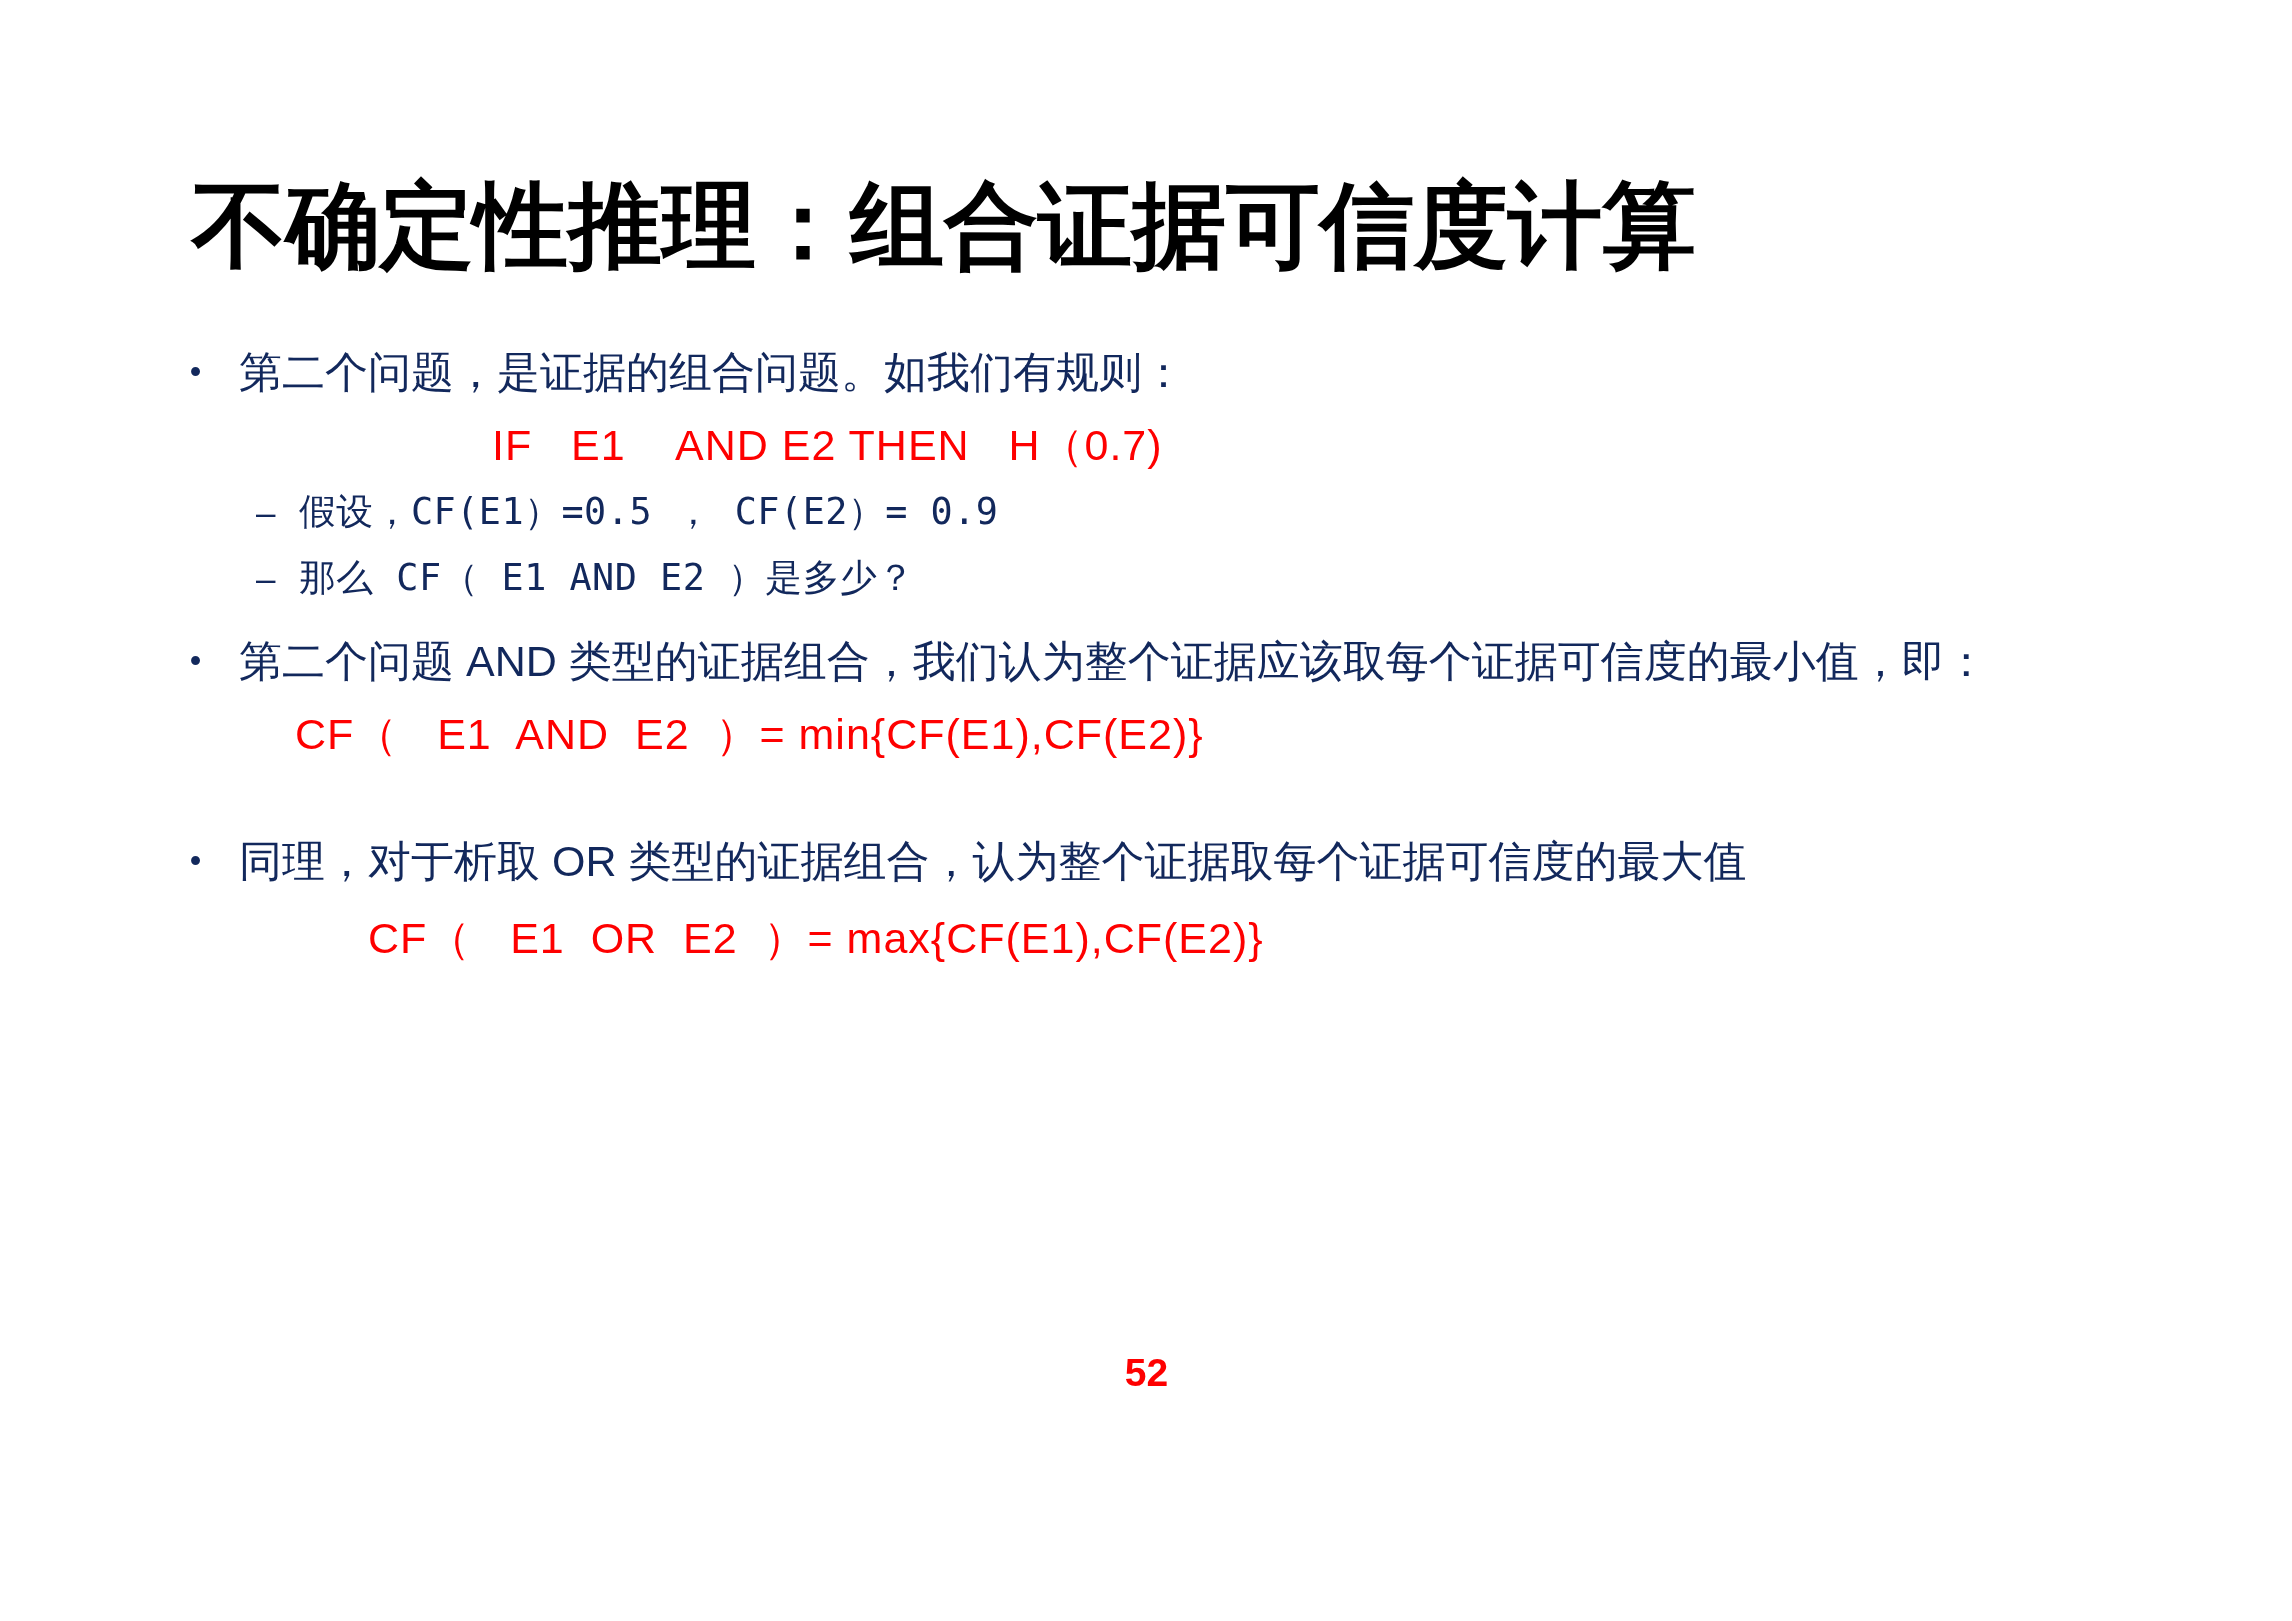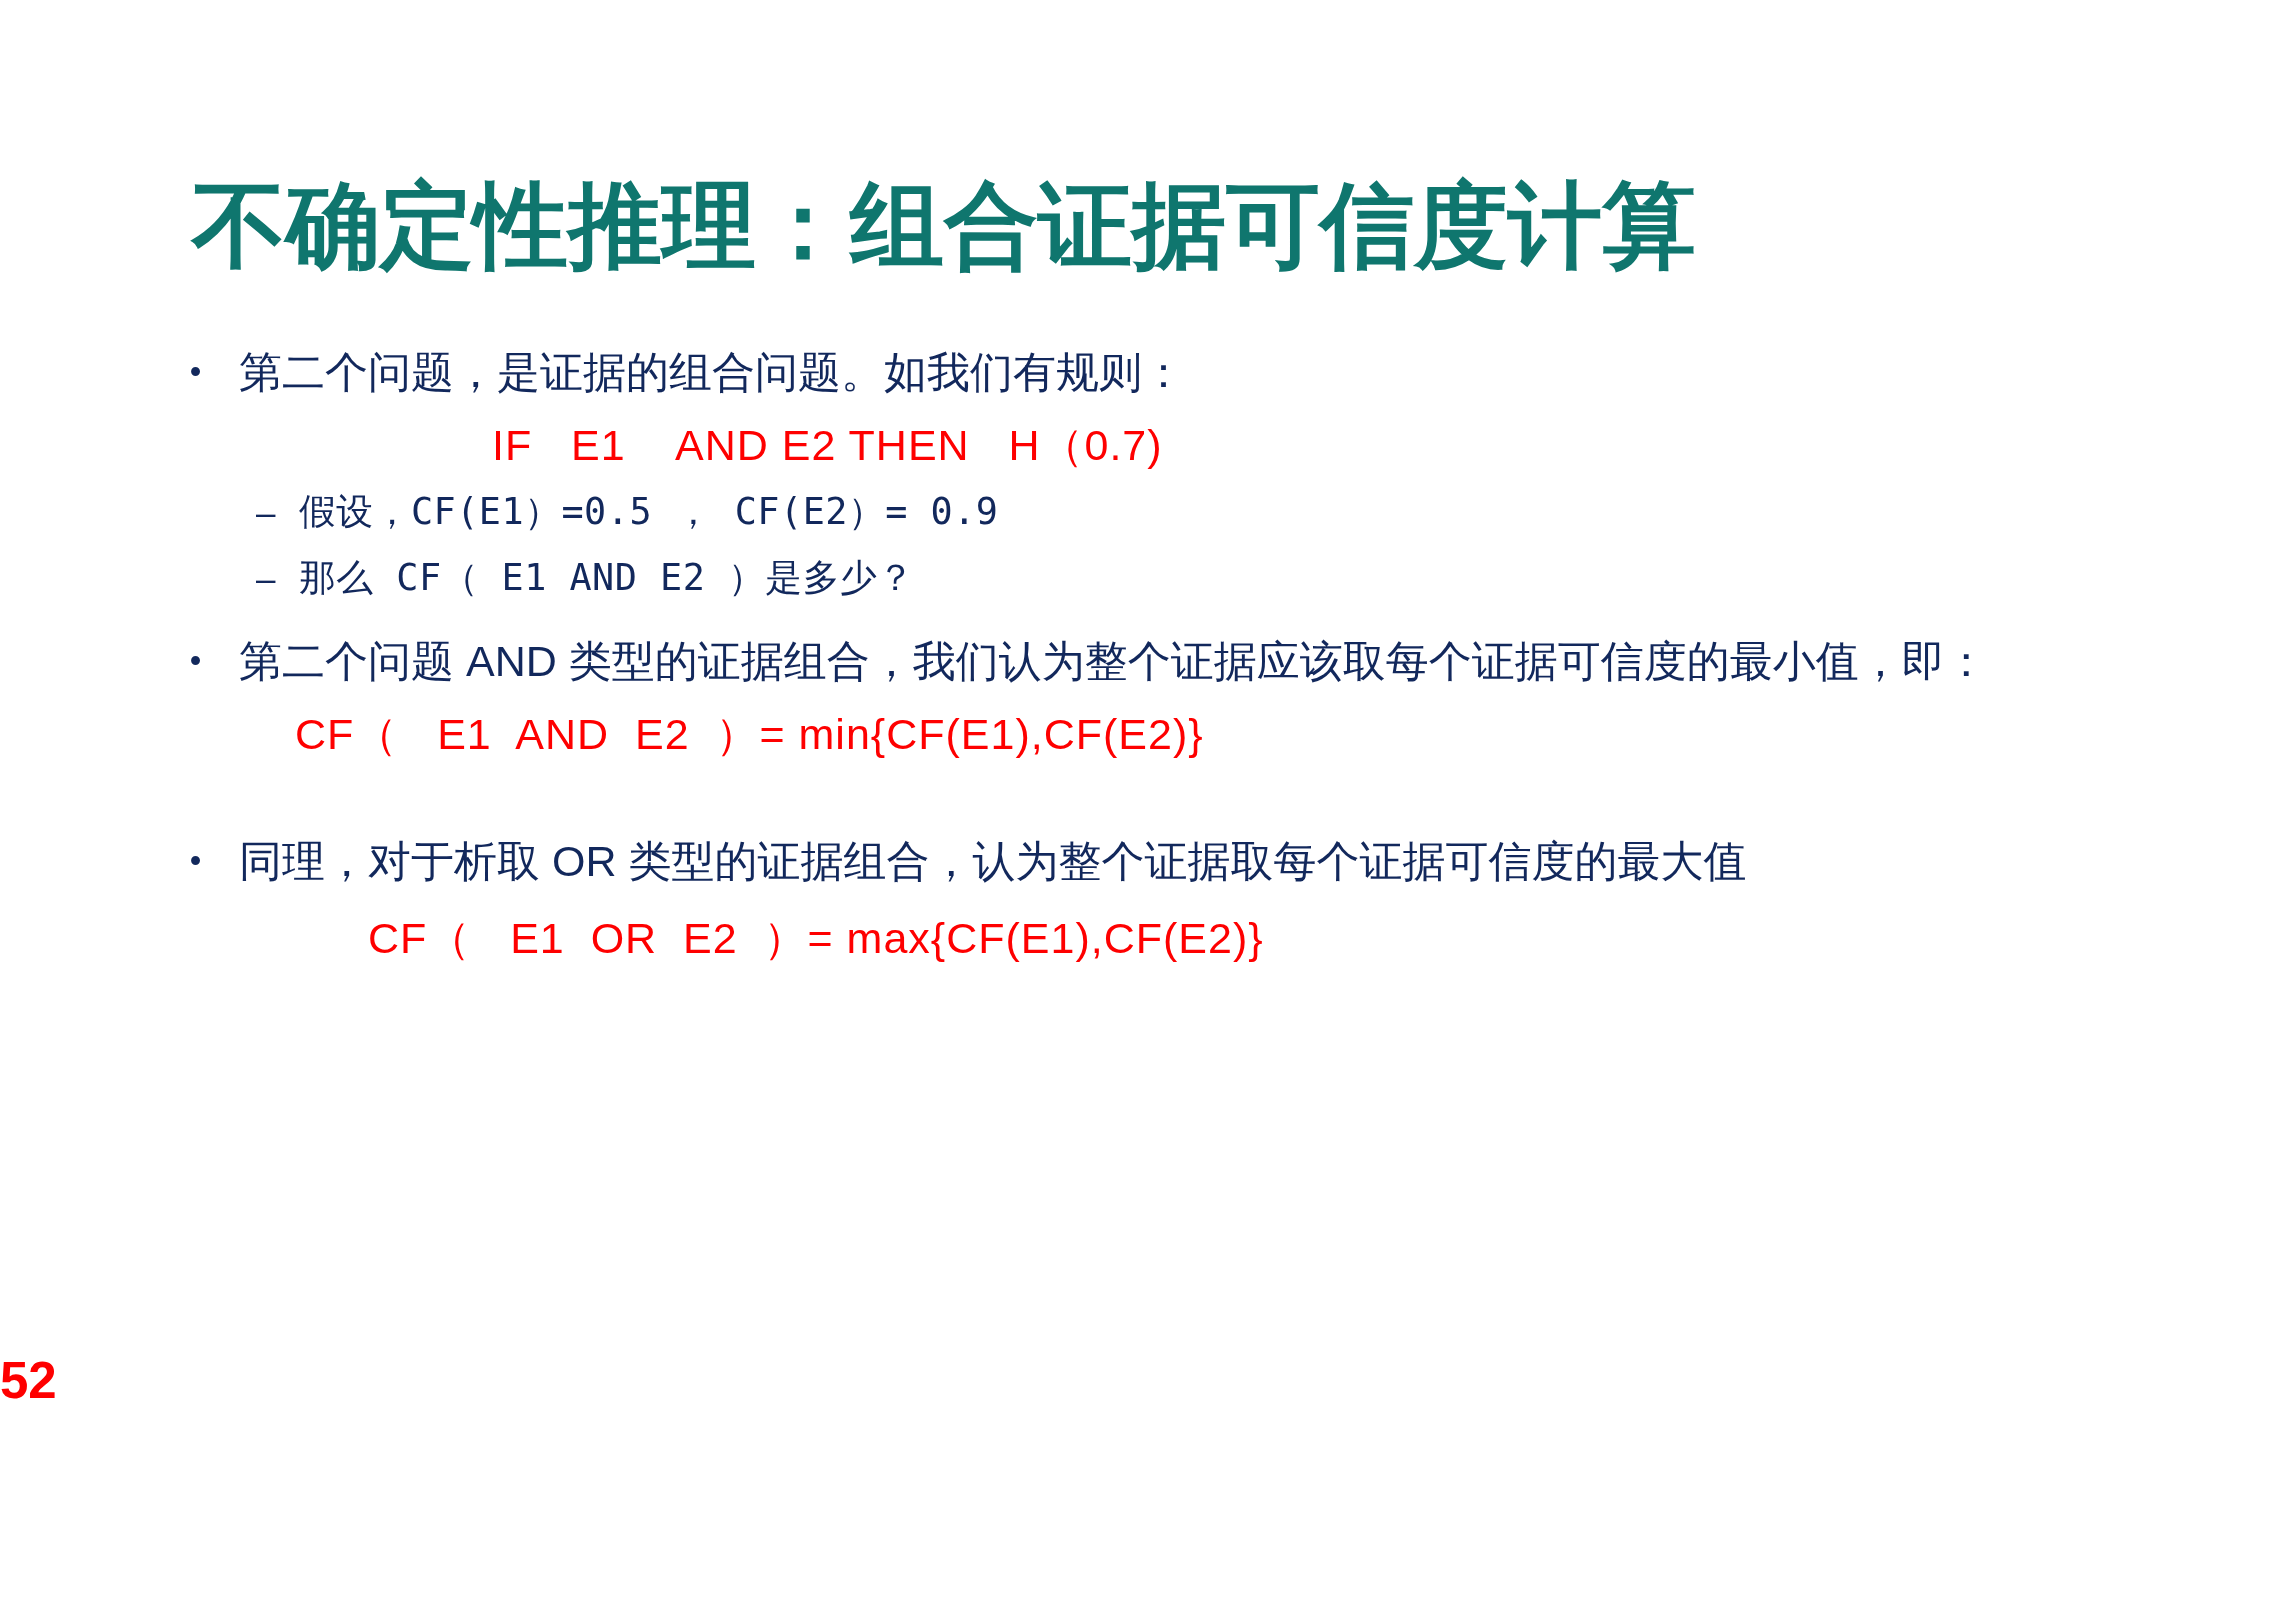--- a/index.html
+++ b/index.html
@@ -22,21 +22,21 @@
   }
 
   .title {
     position: absolute;
     left: 192px;
     top: 173px;
     width: 1960px;
     font-size: 94px;
     line-height: 1.12;
     font-weight: 700;
-    color: #0f766e;
+    color: #000000;
     letter-spacing: 0px;
     white-space: nowrap;
   }
 
   .body {
     position: absolute;
     left: 182px;
     top: 345px;
     width: 2019px;
   }
@@ -111,23 +111,23 @@
 
   .gap-sm { height: 15.7px; }
   .gap-md { height: 29px; }
   .gap-lg { height: 71px; }
 
   .page-number {
     position: absolute;
     left: 0;
     right: 0;
     top: 1351px;
-    text-align: left;
+    text-align: center;
     color: #fe0000;
-    font-size: 51px;
+    font-size: 39px;
     font-weight: 700;
     font-family: "Liberation Sans", "DejaVu Sans", sans-serif;
   }
 </style>
 </head>
 <body>
 
 <div class="slide">
 
   <div class="title">不确定性推理：组合证据可信度计算</div>

